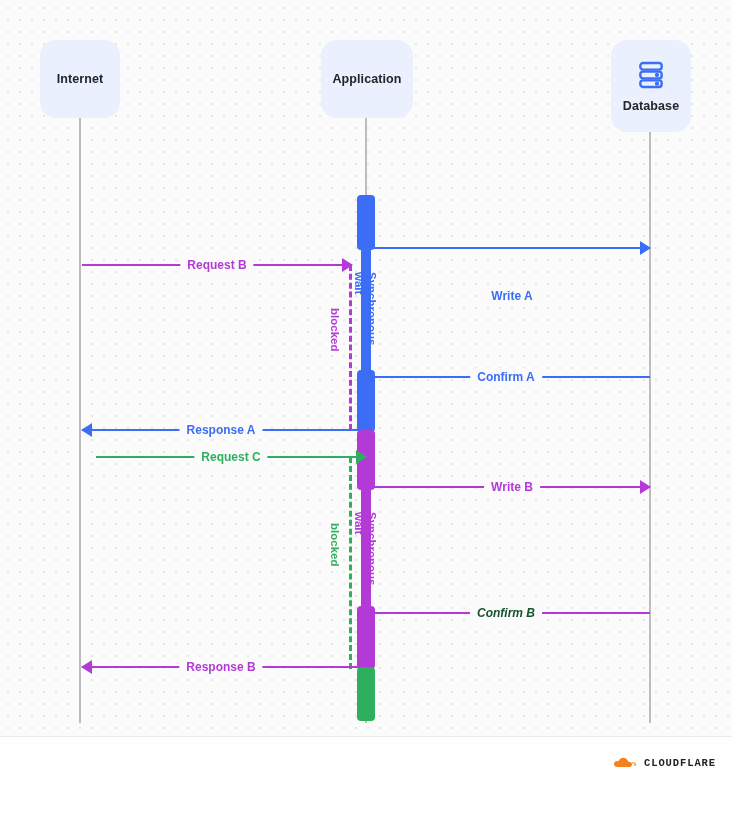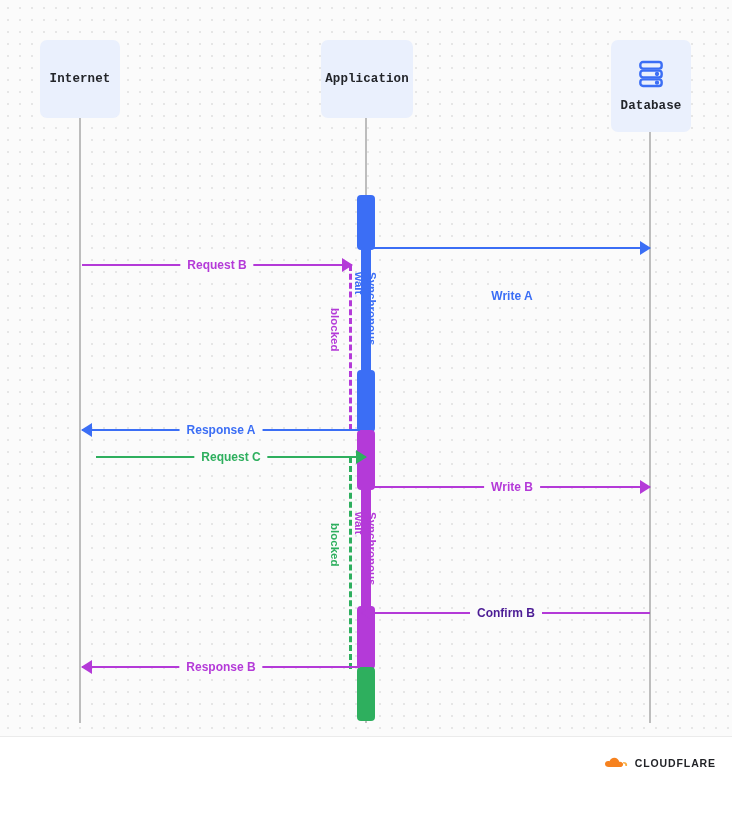--- a/index.html
+++ b/index.html
@@ -17,27 +17,26 @@
     background-position: 2px 2px;
     font-family: "Liberation Sans", sans-serif;
     overflow: hidden;
     box-sizing: border-box;
   }
 
   
   .actor-box {
     position: absolute;
     background: #eaf0fd;
-    border-radius: 7px;
+    border-radius: 16px;
     display: flex;
     flex-direction: column;
     align-items: center;
     justify-content: center;
     box-sizing: border-box;
-    font-family: Liberation Mono, monospace;
   }
   .actor-label {
     font-size: 12.5px;
     font-weight: bold;
     color: #23252a;
     letter-spacing: 0.1px;
     text-align: center;
     line-height: 1.2;
   }
   .db-icon { margin-bottom: 4px; display: block; }
@@ -127,20 +126,21 @@
     line-height: 17px;
     text-transform: uppercase;
   }
   #cf-logo {
     position: absolute;
     right: 16px;
     top: 19px;
     display: flex;
     align-items: center;
     gap: 6px;
+    font-family: Liberation Mono, monospace;
   }
   #cf-wordmark {
     font-size: 10.5px;
     font-weight: bold;
     letter-spacing: 0.9px;
     color: #222327;
   }
 </style>
 </head>
 <body>
@@ -204,20 +204,25 @@
     <div class="head right" style="border-left-color:#3b6ef5;"></div>
     <div class="caption" style="color:#3b6ef5;margin-top:48px;">Write A</div>
   </div>
 
   <div class="msg" style="left:82px; top:256px; width:270px;">
     <div class="line" style="background:#b43ad8;"></div>
     <div class="head right" style="border-left-color:#b43ad8;"></div>
     <div class="caption" style="color:#b43ad8;">Request B</div>
   </div>
 
+  <div class="msg" style="left:362px; top:368px; width:288px;">
+    <div class="line" style="background:#3b6ef5;"></div>
+    <div class="head left" style="border-right-color:#3b6ef5;"></div>
+    <div class="caption" style="color:#3b6ef5;">Confirm A</div>
+  </div>
 
   <div class="msg" style="left:82px; top:421px; width:278px;">
     <div class="line" style="background:#3b6ef5;"></div>
     <div class="head left" style="border-right-color:#3b6ef5;"></div>
     <div class="caption" style="color:#3b6ef5;">Response A</div>
   </div>
 
   <div class="msg" style="left:96px; top:448px; width:270px;">
     <div class="line" style="background:#2eaf5e;"></div>
     <div class="head right" style="border-left-color:#2eaf5e;"></div>
@@ -226,21 +231,21 @@
 
   <div class="msg" style="left:374px; top:478px; width:276px;">
     <div class="line" style="background:#b43ad8;"></div>
     <div class="head right" style="border-left-color:#b43ad8;"></div>
     <div class="caption" style="color:#b43ad8;">Write B</div>
   </div>
 
   <div class="msg" style="left:362px; top:604px; width:288px;">
     <div class="line" style="background:#b43ad8;"></div>
     <div class="head left" style="border-right-color:#b43ad8;"></div>
-    <div class="caption" style="color:#4c1d95;">Confirm B</div>
+    <div class="caption" style="color:#14532d;font-style:italic;">Confirm B</div>
   </div>
 
   <div class="msg" style="left:82px; top:658px; width:278px;">
     <div class="line" style="background:#b43ad8;"></div>
     <div class="head left" style="border-right-color:#b43ad8;"></div>
     <div class="caption" style="color:#b43ad8;">Response B</div>
   </div>
 
   <div id="footer">
     <div id="cf-logo">

